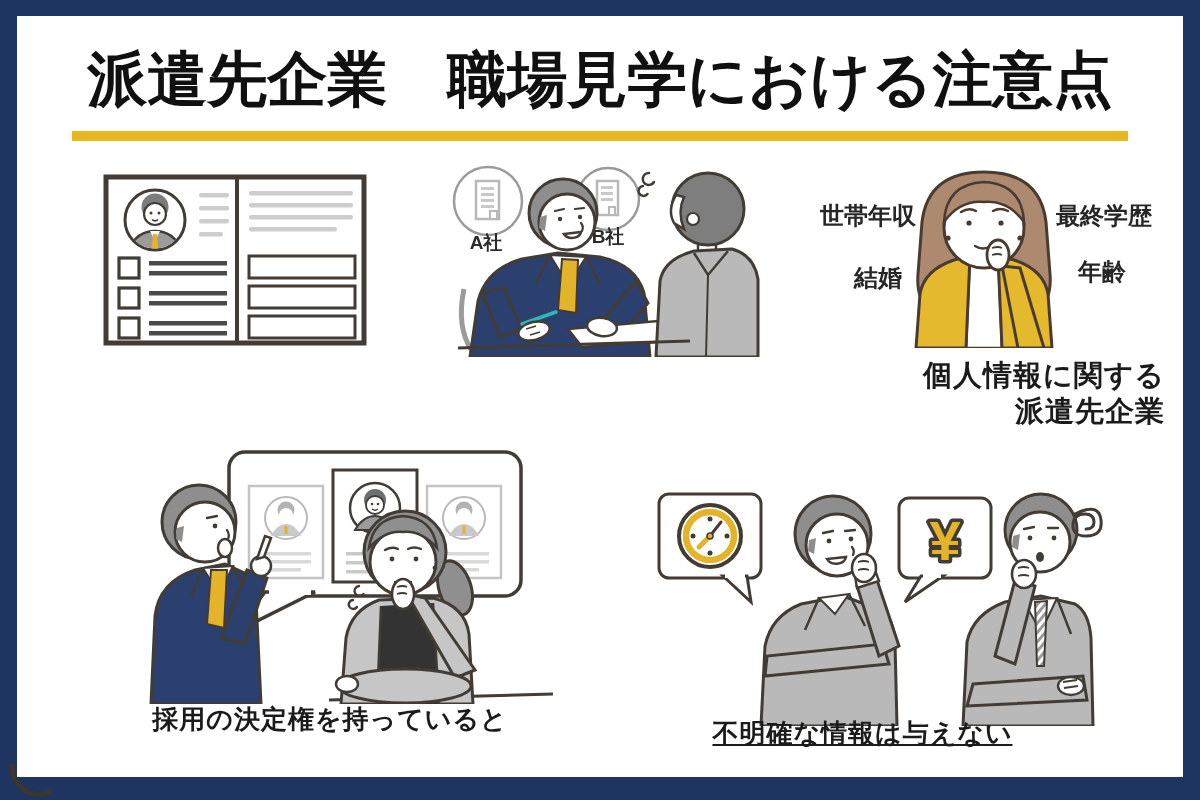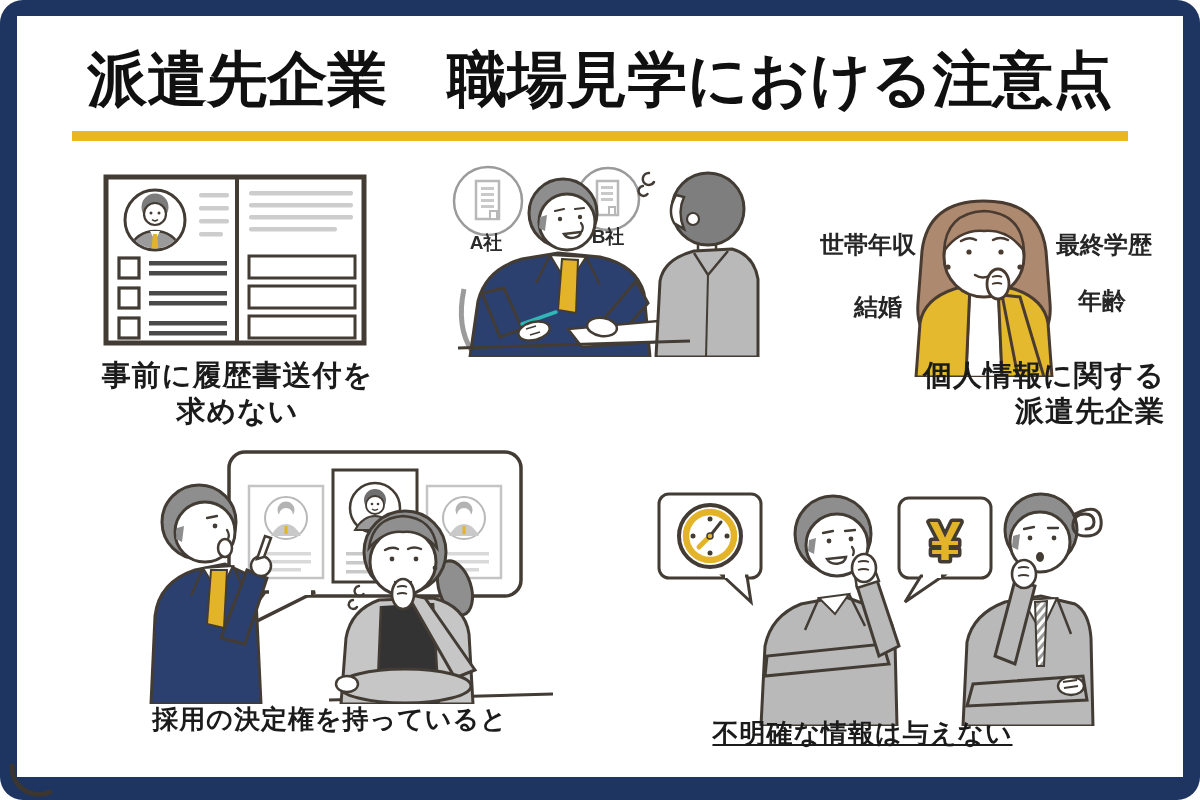--- a/index.html
+++ b/index.html
@@ -1,17 +1,17 @@
 <!DOCTYPE html>
 <html lang="ja"><head>
 <meta charset="utf-8">
 <style>
   html,body{margin:0;padding:0;}
   body{font-family:"Liberation Sans","DejaVu Sans",sans-serif;}
-  .stage{position:relative;width:1200px;height:800px;background:#1D3560;overflow:hidden;border-radius:23px;}
+  .stage{position:relative;width:1200px;height:800px;background:#1D3560;overflow:hidden;}
   .canvas{position:absolute;left:17px;top:16px;width:1166px;height:761px;background:#ffffff;}
   .page-title{position:absolute;top:44px;left:0;width:1200px;text-align:center;
     font-size:60px;font-weight:bold;color:#101010;letter-spacing:0px;line-height:1.2;white-space:pre;}
   .title-rule{position:absolute;left:72px;top:131px;width:1056px;height:10px;background:#E9B71F;}
   .illus{position:absolute;}
   .caption{position:absolute;font-weight:bold;color:#1b1b1b;text-align:center;line-height:1.24;letter-spacing:1px;}
   .cap-sm{font-size:29px;}
   .cap-lg{font-size:26px;}
   svg{display:block;}
   svg text{font-family:"Liberation Sans","DejaVu Sans",sans-serif;}
@@ -67,24 +67,20 @@
         <rect x="16" y="144" width="20" height="20" fill="#fff" stroke="#423C35" stroke-width="3.2"></rect>
         <rect x="46" y="147" width="78" height="4.5" fill="#4a4a4a"></rect>
           <rect x="46" y="157" width="78" height="4.5" fill="#4a4a4a"></rect>
       </g>
       <g fill="#fff" stroke="#423C35" stroke-width="3">
         <rect x="146" y="82" width="106" height="22"></rect>
           <rect x="146" y="112" width="106" height="22"></rect>
           <rect x="146" y="142" width="106" height="22"></rect>
       </g>
     </svg>
-  </div>
-  <div class="caption cap-sm" style="left:85px;top:358px;width:305px;">
-    <div>事前に履歴書送付を</div>
-    <div>求めない</div>
   </div>
 
   <div class="illus" style="left:450px;top:161px;">
     <svg width="310" height="196" viewBox="0 0 310 196">
       <path d="M14,128 q-8,38 8,62" stroke="#9b9b9b" stroke-width="5" fill="none"></path>
       <g>
         <circle cx="38" cy="40" r="34" fill="#fff" stroke="#9b9b9b" stroke-width="2.5"></circle>
         <rect x="26" y="20" width="23" height="38" fill="#fff" stroke="#b8b8b8" stroke-width="2.5"></rect>
         <g fill="#c9c9c9">
             <rect x="31" y="26" width="13" height="3"></rect>
@@ -136,21 +132,21 @@
         <path d="M244,92 L258,114 L278,90" stroke="#423C35" stroke-width="2.5" fill="none"></path>
         <path d="M258,114 L256,196" stroke="#423C35" stroke-width="2" fill="none"></path>
         <circle cx="258" cy="48" r="36" fill="#7e7e7e" stroke="#423C35" stroke-width="3"></circle>
         <path d="M226,34 q-9,15 -2,28 l10,6 q-7,-17 0,-32 z" fill="#fff" stroke="#423C35" stroke-width="2.5"></path>
         <circle cx="243" cy="58" r="6" fill="#fff" stroke="#423C35" stroke-width="2.2"></circle>
       </g>
       <line x1="8" y1="187" x2="240" y2="180" stroke="#423C35" stroke-width="3"></line>
     </svg>
   </div>
 
-  <div class="illus" style="left:812px;top:185px;">
+  <div class="illus" style="left:812px;top:156px;">
     <svg width="345" height="192" viewBox="0 0 345 192">
       <g>
         <path d="M118,152 Q104,144 106,118 L110,66 Q116,16 172,16 Q228,16 234,66 L238,118 Q240,144 226,152 Q212,160 198,152 L146,152 Q132,160 118,152 Z" fill="#AD8970" stroke="#4a3b30" stroke-width="3"></path>
         <polygon points="158,100 186,100 190,192 154,192" fill="#fff" stroke="#4a3b30" stroke-width="2.5"></polygon>
         <path d="M104,192 L108,138 Q112,114 142,104 L158,100 L154,192 Z" fill="#E5B92E" stroke="#4a3b30" stroke-width="3"></path>
         <path d="M240,192 L236,138 Q232,114 202,104 L186,100 L190,192 Z" fill="#E5B92E" stroke="#4a3b30" stroke-width="3"></path>
         <circle cx="172" cy="72" r="40" fill="#fff" stroke="#4a3b30" stroke-width="3"></circle>
         <path d="M132,66 Q134,28 172,26 Q210,28 212,66 Q196,44 172,46 Q148,44 132,66 Z" fill="#AD8970" stroke="#4a3b30" stroke-width="2.5"></path>
         <path d="M149,56 q8,-5 15,-1 M196,55 q-8,-4 -15,0" stroke="#4a3b30" stroke-width="2.5" fill="none" stroke-linecap="round"></path>
         <circle cx="157" cy="67" r="2.6" fill="#4a3b30"></circle>

